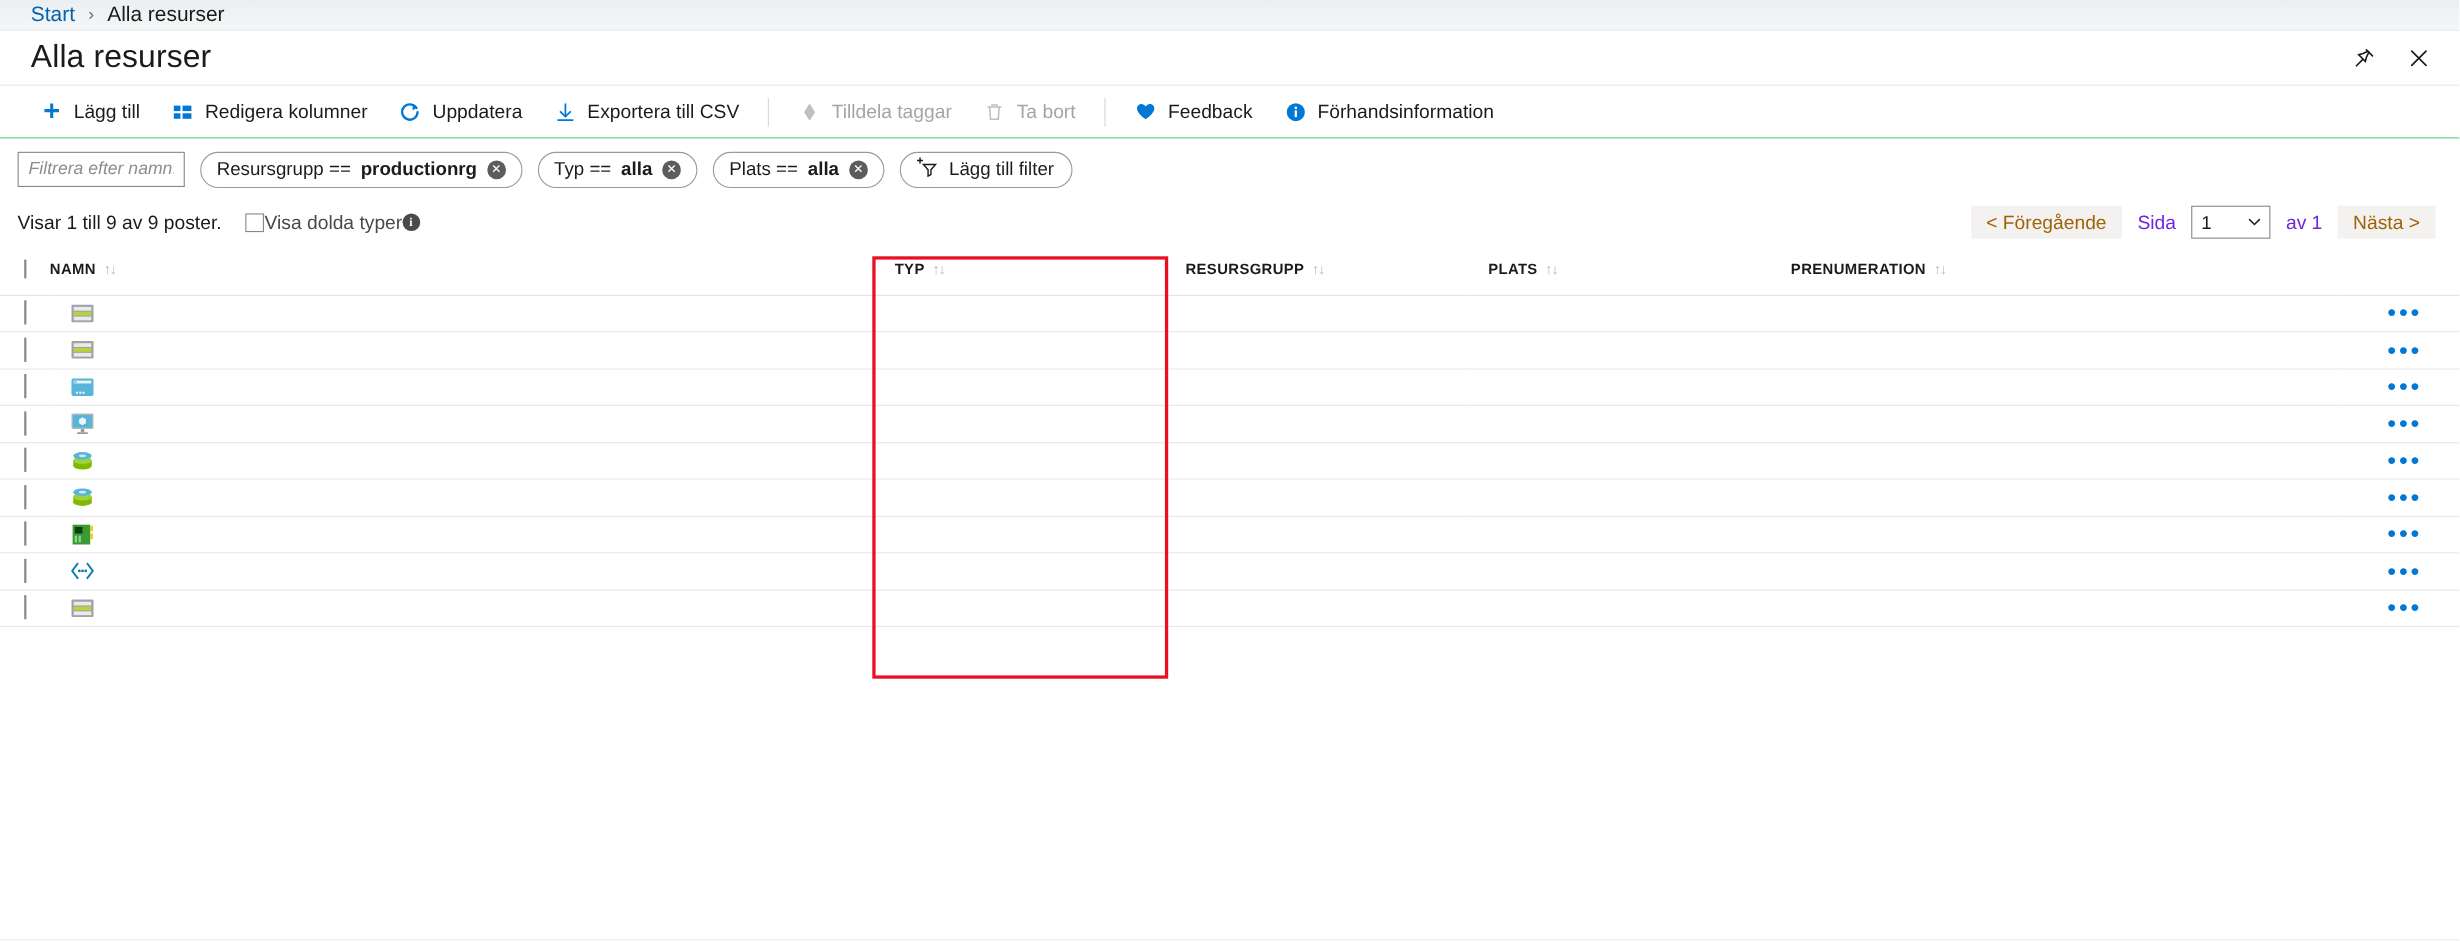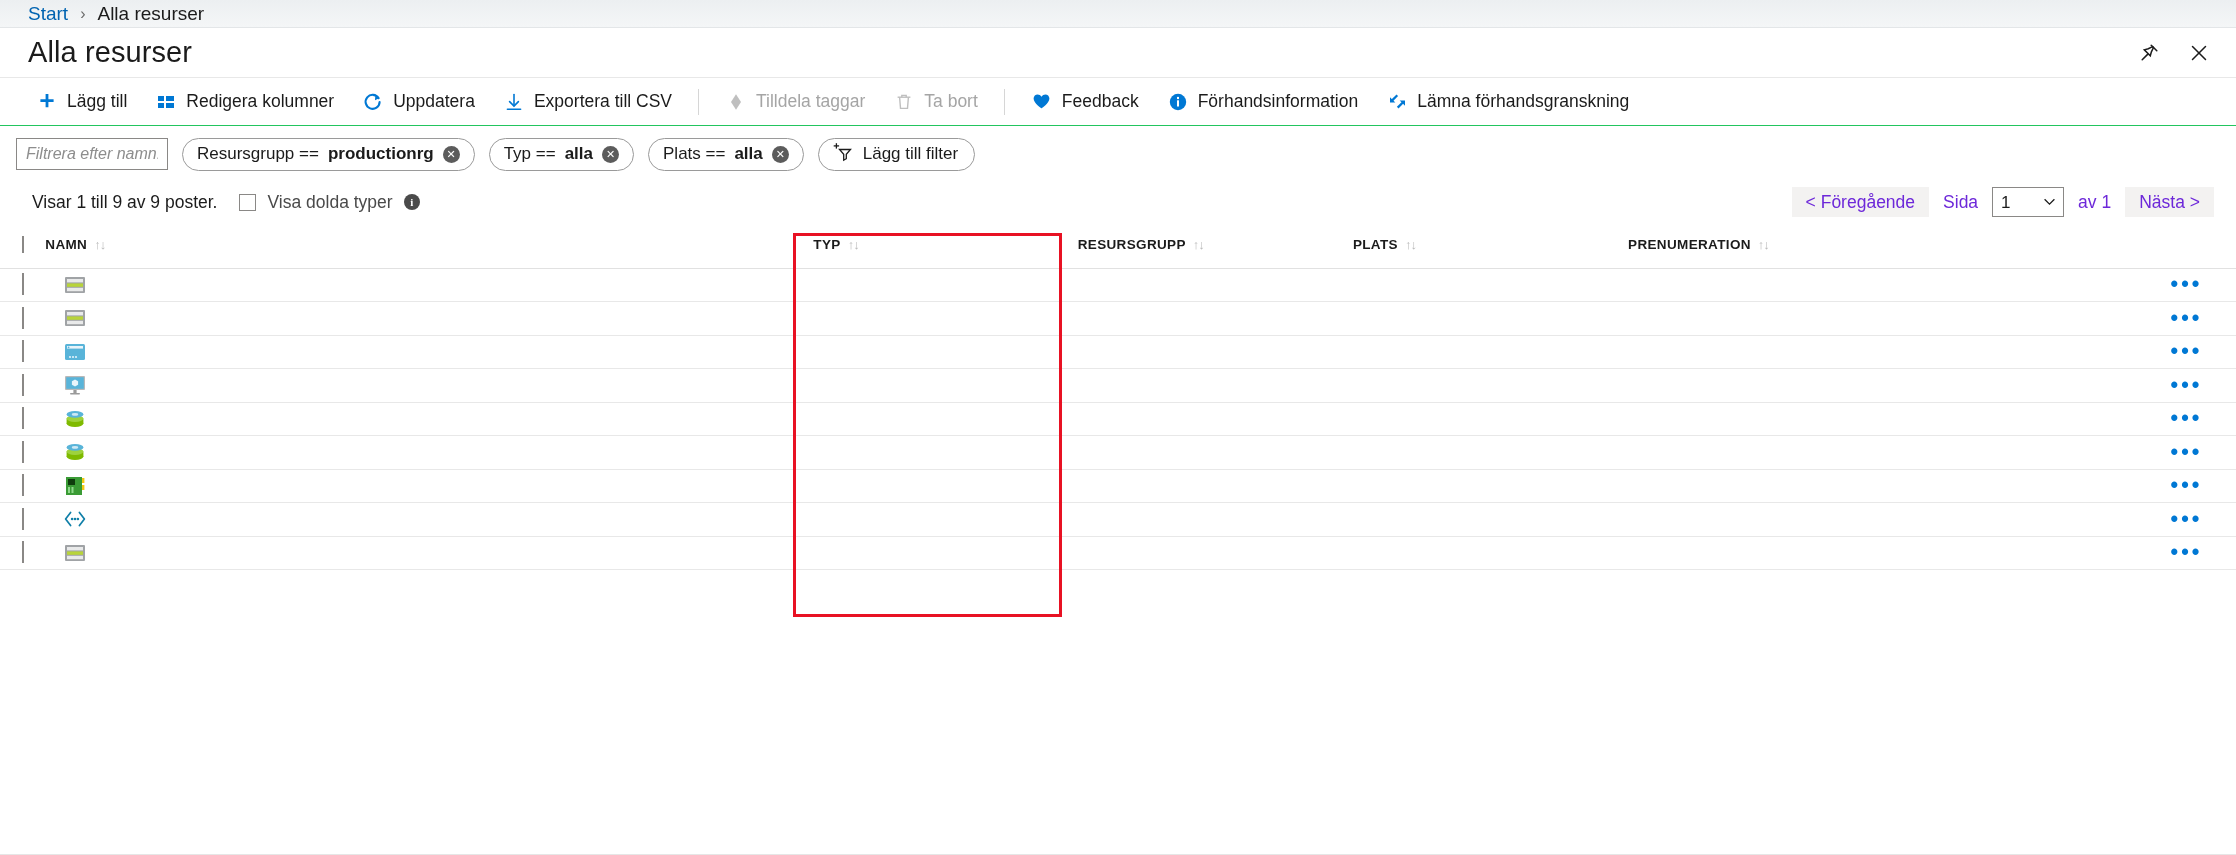--- a/index.html
+++ b/index.html
@@ -82,33 +82,33 @@
     width: 17px; height: 17px; border-radius: 50%;
     background: #5c5c5c; color: #fff;
     display: flex; align-items: center; justify-content: center;
     font-size: 11px; line-height: 1; flex: 0 0 17px;
   }
   .chip.addfilter { gap: 8px; padding: 0 16px 0 12px; }
 
   
   .resultsbar {
     height: 40px; display: flex; align-items: center;
-    padding: 0 22px 0 16px; font-size: 17.5px; color: #1b1b1b; margin-left: 16px;
+    padding: 0 22px 0 16px; font-size: 17.5px; color: #1b1b1b;
   }
   .results-text { margin-right: 22px; }
-  .hidden-types { display: flex; align-items: center; gap: 11px; color: #4a4a4a; cursor: pointer; }
+  .hidden-types { display: flex; align-items: center; color: #4a4a4a; cursor: pointer; }
   .cbox { width: 17px; height: 17px; border: 1px solid #8a8886; background: #fff; flex: 0 0 17px; }
   .info-dot {
     width: 16px; height: 16px; border-radius: 50%; background: #4a4a4a;
     color: #fff; font-size: 11px; font-weight: 700; font-family: "Liberation Serif", serif;
     display: flex; align-items: center; justify-content: center; flex: 0 0 16px;
   }
   .pager { margin-left: auto; display: flex; align-items: center; gap: 14px; font-size: 17.5px; }
   .pg-btn {
-    background: #f3f2f1; color: #6d28d9; border: none;
+    background: #f3f2f1; color: #a16207; border: none;
     height: 30px; padding: 0 14px; font-size: 17.5px;
     font-family: "Liberation Sans", sans-serif; cursor: default;
   }
   .pg-label { color: #6d28d9; }
   .pg-select-wrap { position: relative; }
   .pg-select {
     appearance: none; -webkit-appearance: none;
     border: 1px solid #8a8886; background: #fff;
     height: 30px; width: 72px; padding: 0 8px;
     font-size: 17px; font-family: "Liberation Sans", sans-serif; color: #1b1b1b;
@@ -279,33 +279,20 @@
       <span class="gl">
         <svg width="20" height="20" viewBox="0 0 20 20">
             <circle cx="10" cy="10" r="8.2" fill="#0078d4"></circle>
             <rect x="9" y="8.3" width="2" height="6.2" fill="#fff"></rect>
             <rect x="9" y="4.9" width="2" height="2.2" fill="#fff"></rect>
           </svg>
       </span>
       <span>Förhandsinformation</span>
     </div>
 
-    <div class="cmd">
-      <span class="gl">
-        <svg width="21" height="21" viewBox="0 0 21 21">
-            <g fill="#0078d4">
-              <path d="M9.5 3.6L3.4 9.6l1.6 1.6 6.1-6.1z"></path>
-              <path d="M3 6.2v5.3h5.3z"></path>
-              <path d="M11.5 17.4l6.1-6.1-1.6-1.6-6.1 6.1z"></path>
-              <path d="M18 14.8V9.5h-5.3z"></path>
-            </g>
-          </svg>
-      </span>
-      <span>Lämna förhandsgranskning</span>
-    </div>
   </div>
 
   <div class="filterbar">
     <input class="filter-input" type="text" placeholder="Filtrera efter namn..." style="">
 
 
     <div class="chip">
       <span>Resursgrupp == </span>
         <b>productionrg</b>
       <span class="chip-x">✕</span>

